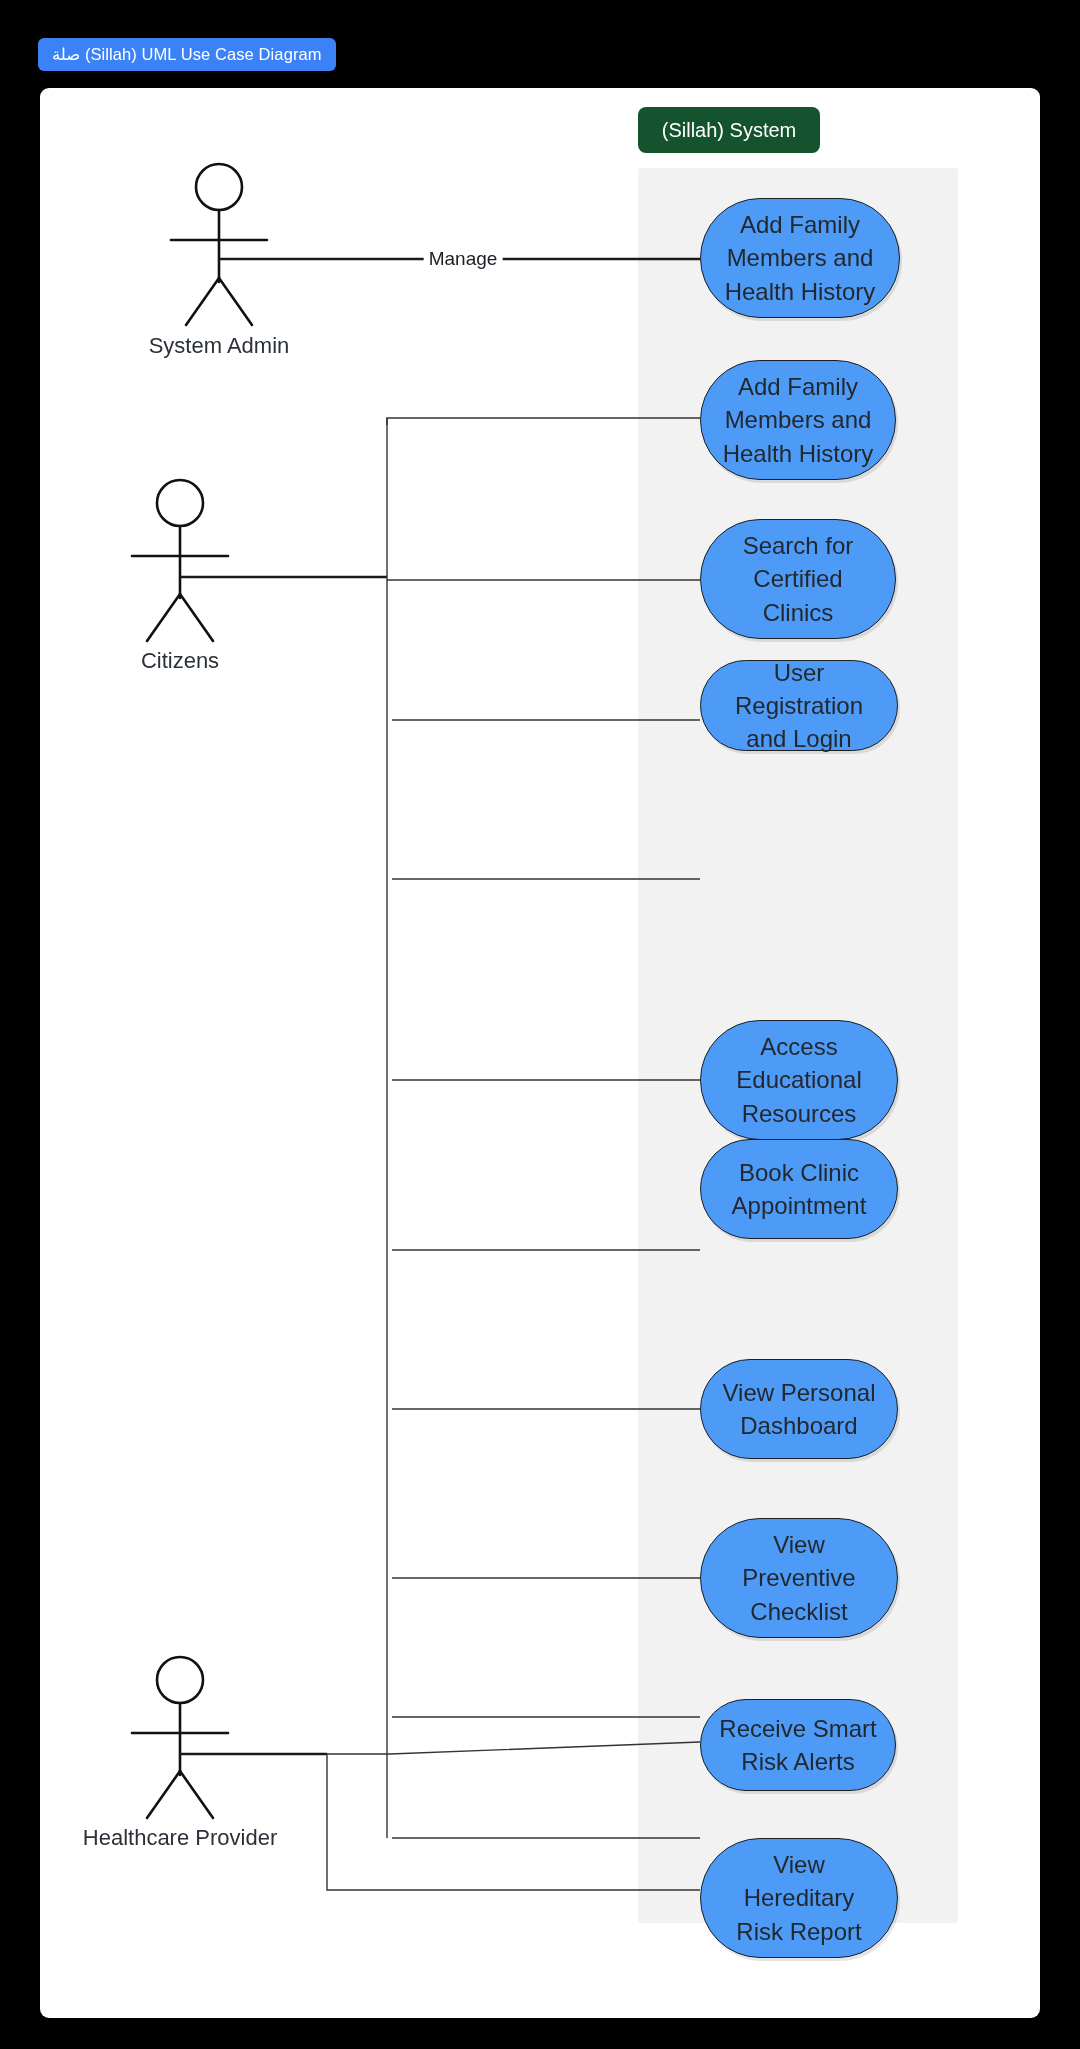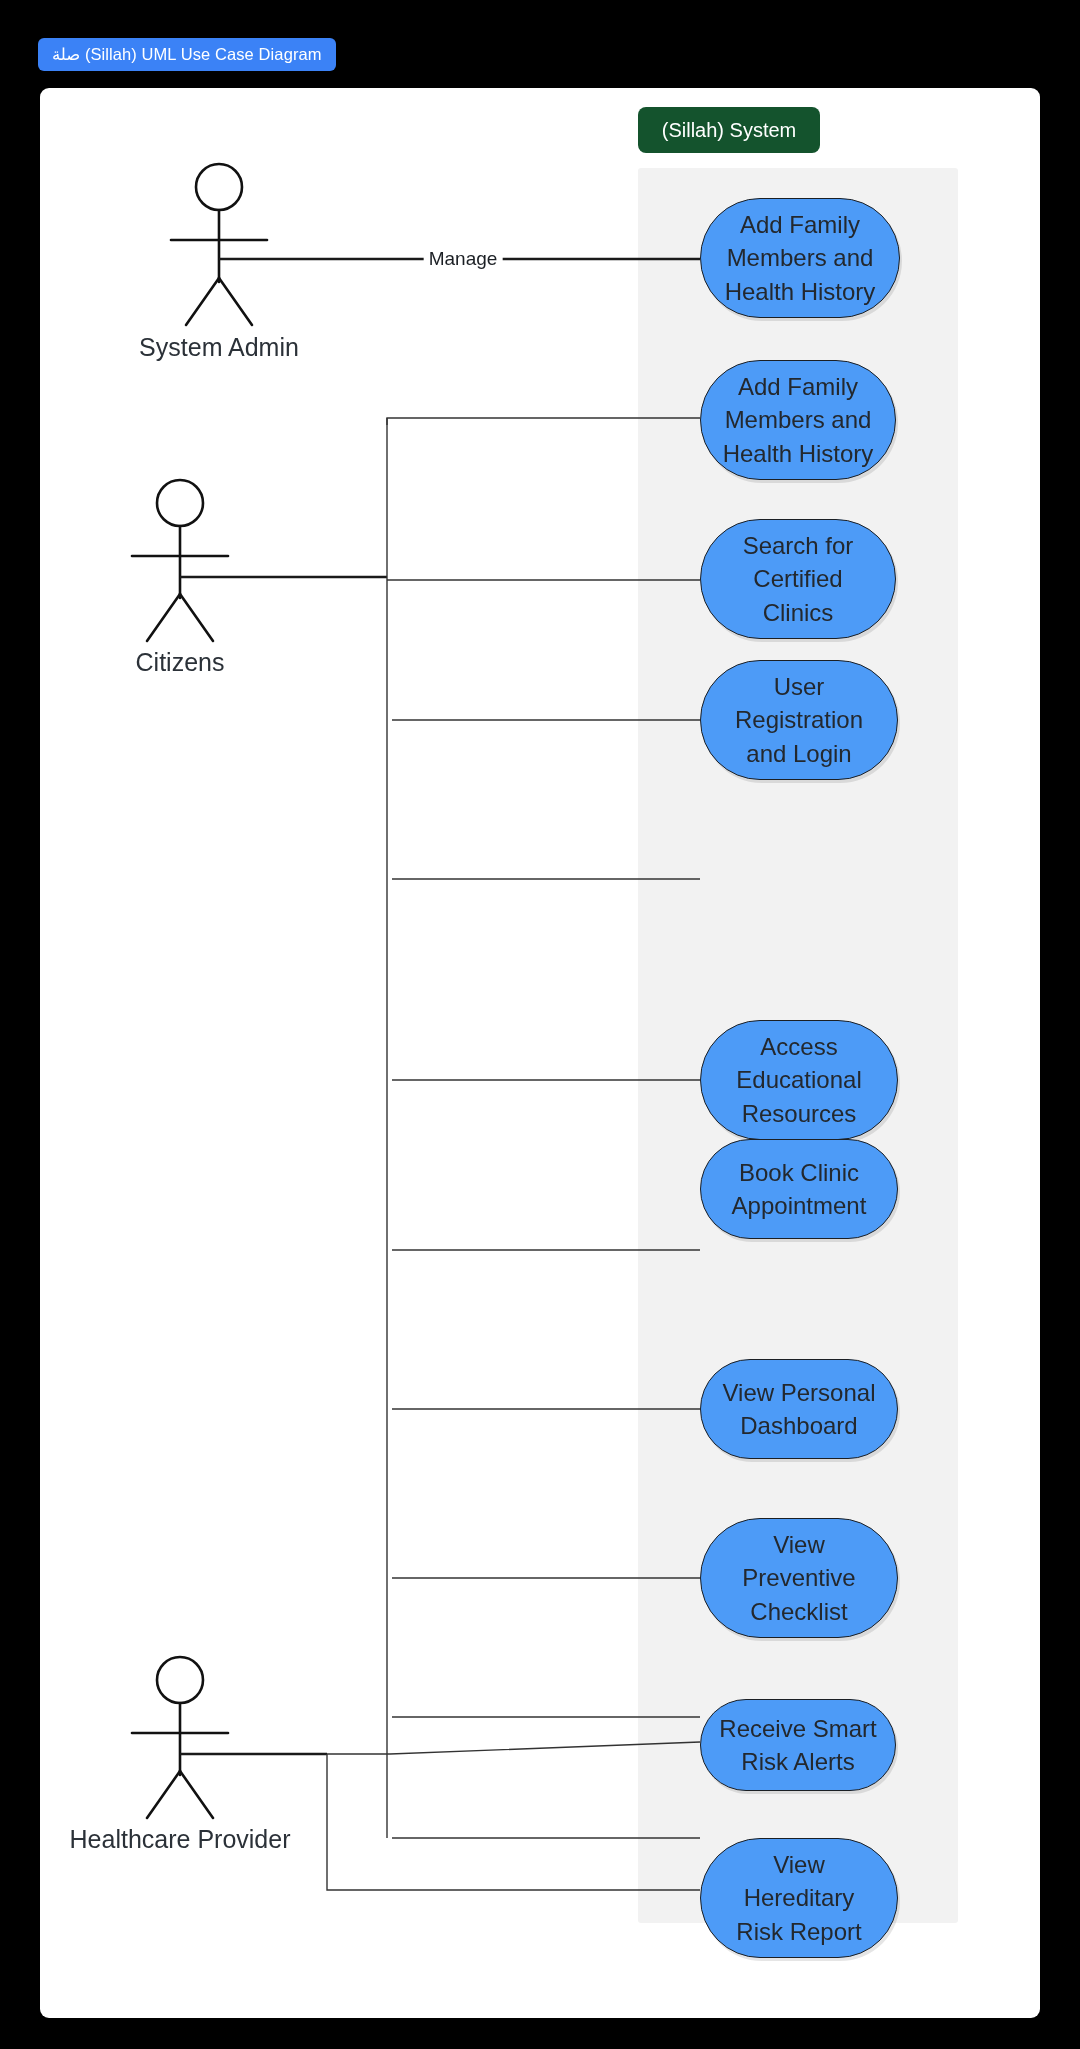--- a/index.html
+++ b/index.html
@@ -83,21 +83,21 @@
   }
   #wires .link { fill: none; stroke: #333333; stroke-width: 1.4px; }
   #wires .link-thick { fill: none; stroke: #1a1a1a; stroke-width: 2.4px; }
   #wires .actor { fill: none; stroke: #111111; stroke-width: 2.6px;
                   stroke-linecap: round; }
 
   
   .actor-label {
     position: absolute;
     text-align: left;
-    font-size: 25px;
+    font-size: 22px;
     color: #2b3138;
     white-space: nowrap;
     transform: translateX(-50%);
     z-index: 20;
   }
 
   
   .edge-label {
     position: absolute;
     background: #ffffff;
@@ -214,21 +214,21 @@
   </div>
 
   <div class="usecase" style="left:700px; top:519px; width:196px; height:120px;">
     <div>
       <span>Search for</span>
       <span>Certified</span>
       <span>Clinics</span>
     </div>
   </div>
 
-  <div class="usecase" style="left:700px; top:660px; width:198px; height:120px;">
+  <div class="usecase" style="left:700px; top:660px; width:198px; height:91px;">
     <div>
       <span>User</span>
       <span>Registration</span>
       <span>and Login</span>
     </div>
   </div>
 
 
   <div class="usecase" style="left:700px; top:1020px; width:198px; height:120px;">
     <div>

